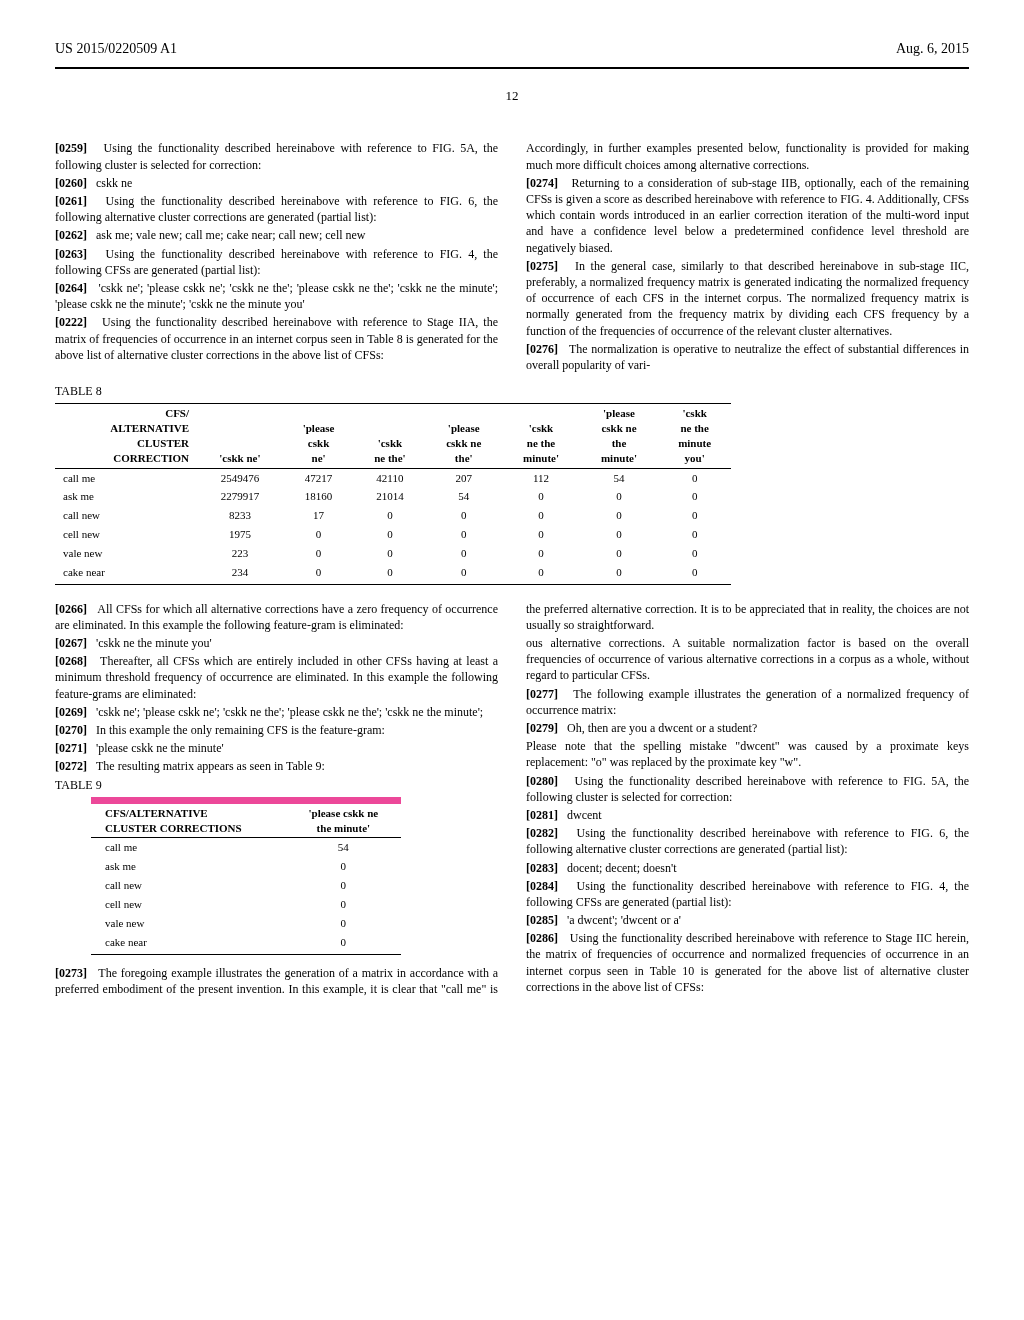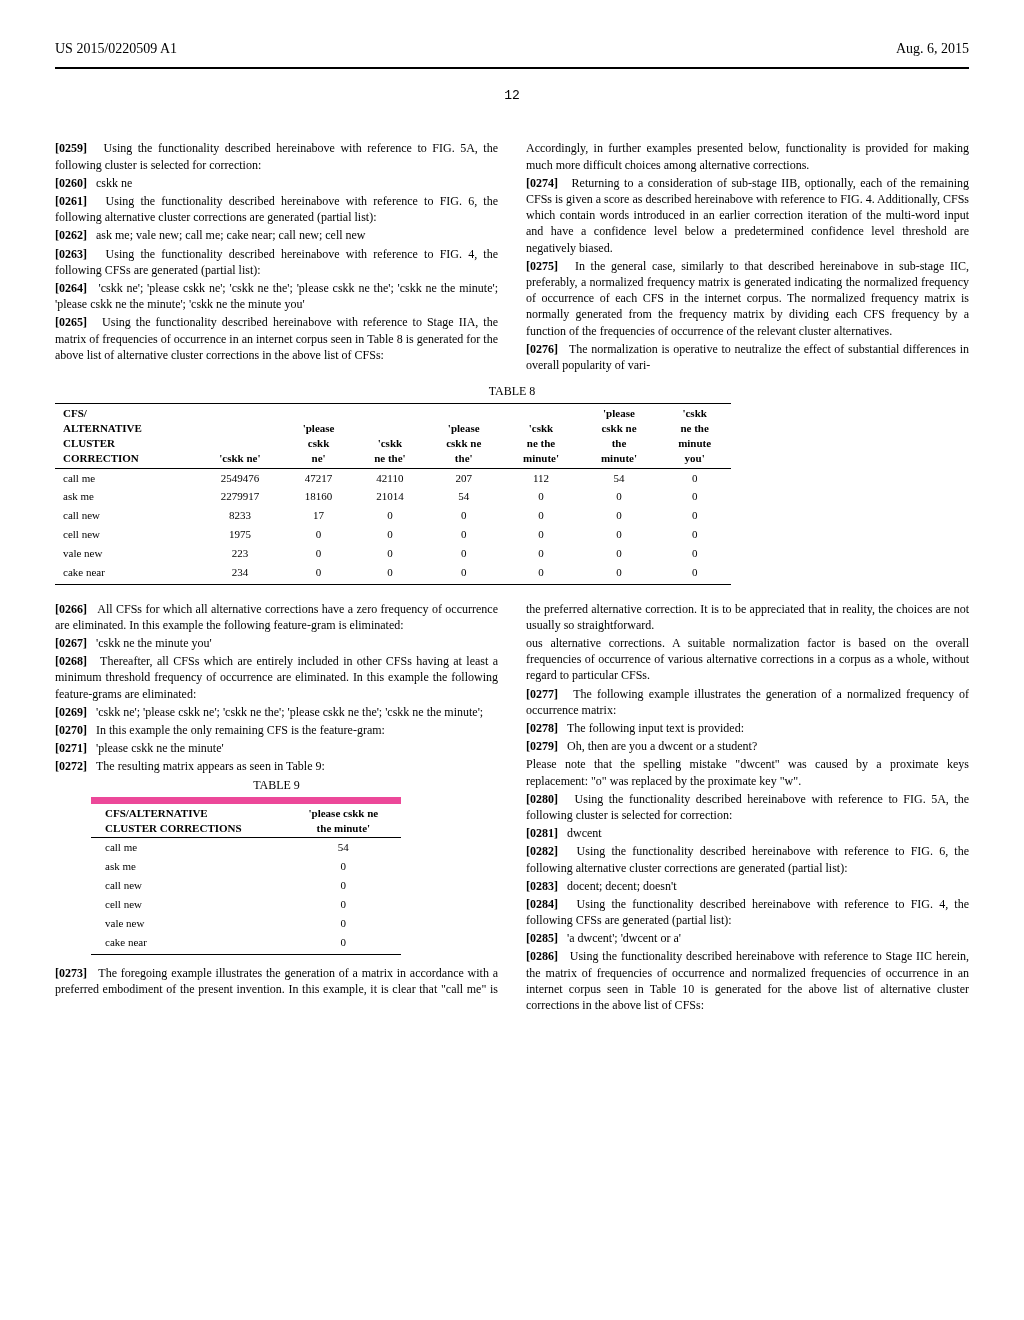--- a/index.html
+++ b/index.html
@@ -24,37 +24,36 @@
   }
   hr.topline {
     border: none;
     border-top: 2px solid #000;
     margin: 0 0 18px 0;
   }
   .pagenum {
     text-align: center;
     font-size: 13px;
     margin-bottom: 36px;
-    font-family: Liberation Mono, monospace;
   }
   .cols {
     column-count: 2;
     column-gap: 28px;
   }
   .para {
     text-align: justify;
     margin: 0 0 2px 0;
   }
   .ref { font-weight: bold; }
   .tablewrap {
     column-span: all;
     margin: 10px 0 16px 0;
   }
   .tabletitle {
-    text-align: center;
+    text-align: left;
     font-size: 12px;
     margin-bottom: 4px;
   }
   table.datatable {
     border-collapse: collapse;
     font-size: 11px;
     width: 74%;
   }
   table.datatable th, table.datatable td {
     padding: 2px 8px;
@@ -102,33 +101,33 @@
 <div class="pagenum">12</div>
 
 <div class="cols">
 
   <p class="para"><span class="ref">[0259]</span>&nbsp;&nbsp;&nbsp;<span>Using the functionality described hereinabove with reference to FIG. 5A, the following cluster is selected for correction:</span></p>
   <p class="para"><span class="ref">[0260]</span>&nbsp;&nbsp;&nbsp;<span>cskk ne</span></p>
   <p class="para"><span class="ref">[0261]</span>&nbsp;&nbsp;&nbsp;<span>Using the functionality described hereinabove with reference to FIG. 6, the following alternative cluster corrections are generated (partial list):</span></p>
   <p class="para"><span class="ref">[0262]</span>&nbsp;&nbsp;&nbsp;<span>ask me; vale new; call me; cake near; call new; cell new</span></p>
   <p class="para"><span class="ref">[0263]</span>&nbsp;&nbsp;&nbsp;<span>Using the functionality described hereinabove with reference to FIG. 4, the following CFSs are generated (partial list):</span></p>
   <p class="para"><span class="ref">[0264]</span>&nbsp;&nbsp;&nbsp;<span>'cskk ne'; 'please cskk ne'; 'cskk ne the'; 'please cskk ne the'; 'cskk ne the minute'; 'please cskk ne the minute'; 'cskk ne the minute you'</span></p>
-  <p class="para"><span class="ref">[0265]</span>&nbsp;&nbsp;&nbsp;<span>Using the functionality described hereinabove with reference to Stage IIA, the matrix of frequencies of occurrence in an internet corpus seen in Table 8 is generated for the above list of alternative cluster corrections in the above list of CFSs:</span></p>
+  <p class="para"><span class="ref">[0222]</span>&nbsp;&nbsp;&nbsp;<span>Using the functionality described hereinabove with reference to Stage IIA, the matrix of frequencies of occurrence in an internet corpus seen in Table 8 is generated for the above list of alternative cluster corrections in the above list of CFSs:</span></p>
 
   <p class="para">Accordingly, in further examples presented below, functionality is provided for making much more difficult choices among alternative corrections.</p>
   <p class="para"><span class="ref">[0274]</span>&nbsp;&nbsp;&nbsp;<span>Returning to a consideration of sub-stage IIB, optionally, each of the remaining CFSs is given a score as described hereinabove with reference to FIG. 4. Additionally, CFSs which contain words introduced in an earlier correction iteration of the multi-word input and have a confidence level below a predetermined confidence level threshold are negatively biased.</span></p>
   <p class="para"><span class="ref">[0275]</span>&nbsp;&nbsp;&nbsp;<span>In the general case, similarly to that described hereinabove in sub-stage IIC, preferably, a normalized frequency matrix is generated indicating the normalized frequency of occurrence of each CFS in the internet corpus. The normalized frequency matrix is normally generated from the frequency matrix by dividing each CFS frequency by a function of the frequencies of occurrence of the relevant cluster alternatives.</span></p>
   <p class="para"><span class="ref">[0276]</span>&nbsp;&nbsp;&nbsp;<span>The normalization is operative to neutralize the effect of substantial differences in overall popularity of vari-</span></p>
 
   <div class="tablewrap nobreak">
     <div class="tabletitle">TABLE 8</div>
     <table class="datatable">
       <thead>
         <tr>
-          <th style="white-space:pre-line;text-align:left;">CFS/
+          <th style="white-space:pre-line;text-align:right;">CFS/
 ALTERNATIVE
 CLUSTER
 CORRECTION</th>
           <th style="white-space:pre-line;">'cskk ne'</th>
           <th style="white-space:pre-line;">'please
 cskk
 ne'</th>
           <th style="white-space:pre-line;">'cskk
 ne the'</th>
           <th style="white-space:pre-line;">'please
@@ -257,21 +256,20 @@
             <td style="text-align:center;">0</td>
           </tr>
       </tbody>
     </table>
   </div>
 
   <p class="para"><span class="ref">[0273]</span>&nbsp;&nbsp;&nbsp;<span>The foregoing example illustrates the generation of a matrix in accordance with a preferred embodiment of the present invention. In this example, it is clear that "call me" is the preferred alternative correction. It is to be appreciated that in reality, the choices are not usually so straightforward.</span></p>
 
   <p class="para">ous alternative corrections. A suitable normalization factor is based on the overall frequencies of occurrence of various alternative corrections in a corpus as a whole, without regard to particular CFSs.</p>
   <p class="para"><span class="ref">[0277]</span>&nbsp;&nbsp;&nbsp;<span>The following example illustrates the generation of a normalized frequency of occurrence matrix:</span></p>
-  <p class="para"><span class="ref">[0278]</span>&nbsp;&nbsp;&nbsp;<span>The following input text is provided:</span></p>
   <p class="para"><span class="ref">[0279]</span>&nbsp;&nbsp;&nbsp;<span>Oh, then are you a dwcent or a student?</span></p>
   <p class="para">Please note that the spelling mistake "dwcent" was caused by a proximate keys replacement: "o" was replaced by the proximate key "w".</p>
   <p class="para"><span class="ref">[0280]</span>&nbsp;&nbsp;&nbsp;<span>Using the functionality described hereinabove with reference to FIG. 5A, the following cluster is selected for correction:</span></p>
   <p class="para"><span class="ref">[0281]</span>&nbsp;&nbsp;&nbsp;<span>dwcent</span></p>
   <p class="para"><span class="ref">[0282]</span>&nbsp;&nbsp;&nbsp;<span>Using the functionality described hereinabove with reference to FIG. 6, the following alternative cluster corrections are generated (partial list):</span></p>
   <p class="para"><span class="ref">[0283]</span>&nbsp;&nbsp;&nbsp;<span>docent; decent; doesn't</span></p>
   <p class="para"><span class="ref">[0284]</span>&nbsp;&nbsp;&nbsp;<span>Using the functionality described hereinabove with reference to FIG. 4, the following CFSs are generated (partial list):</span></p>
   <p class="para"><span class="ref">[0285]</span>&nbsp;&nbsp;&nbsp;<span>'a dwcent'; 'dwcent or a'</span></p>
   <p class="para"><span class="ref">[0286]</span>&nbsp;&nbsp;&nbsp;<span>Using the functionality described hereinabove with reference to Stage IIC herein, the matrix of frequencies of occurrence and normalized frequencies of occurrence in an internet corpus seen in Table 10 is generated for the above list of alternative cluster corrections in the above list of CFSs:</span></p>
 

